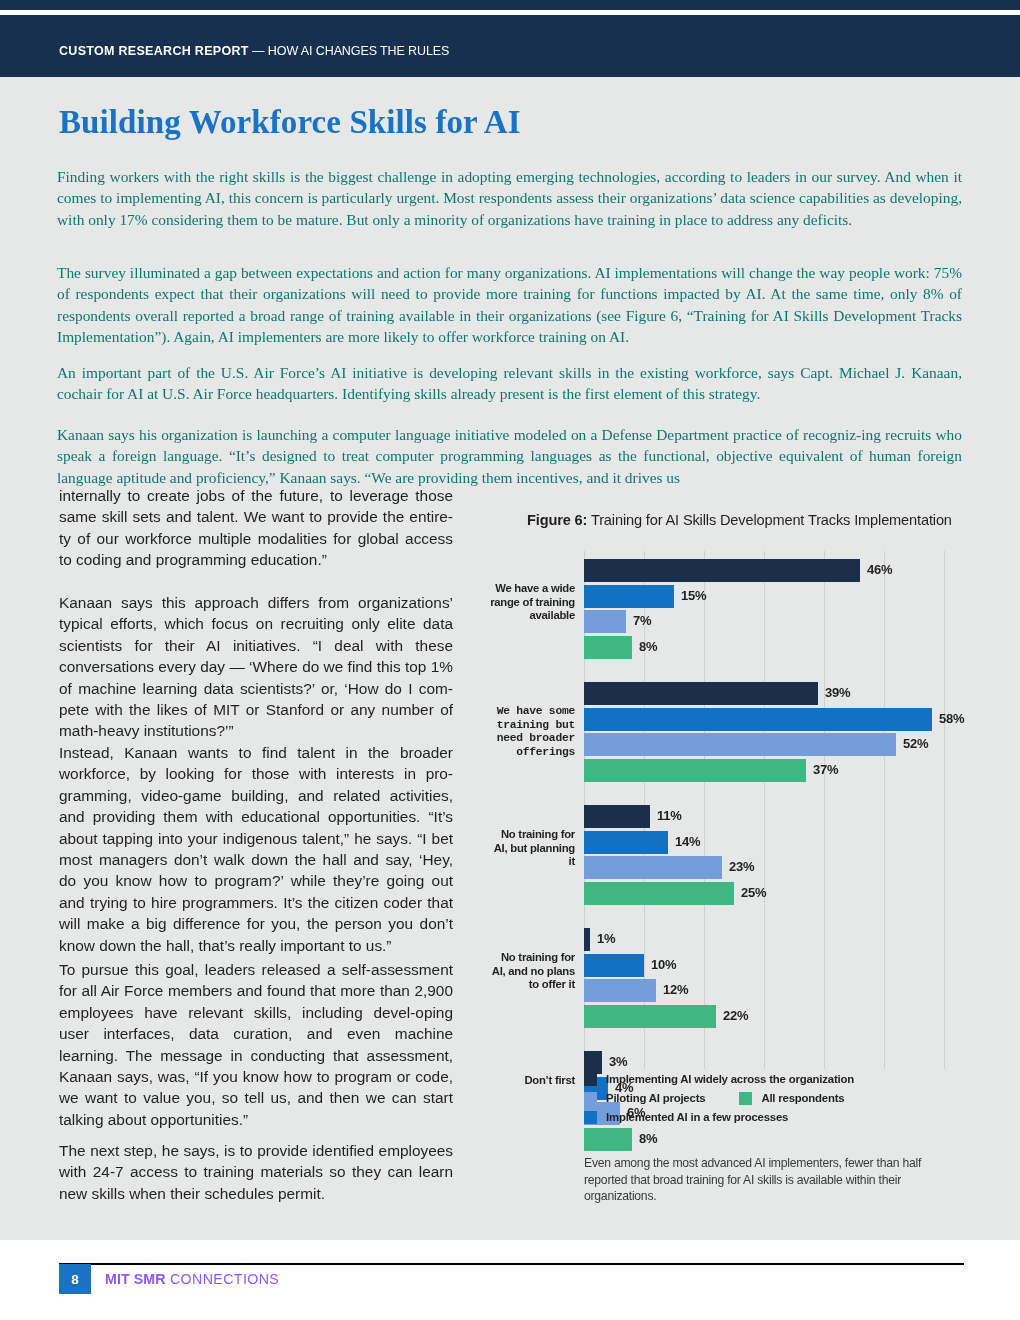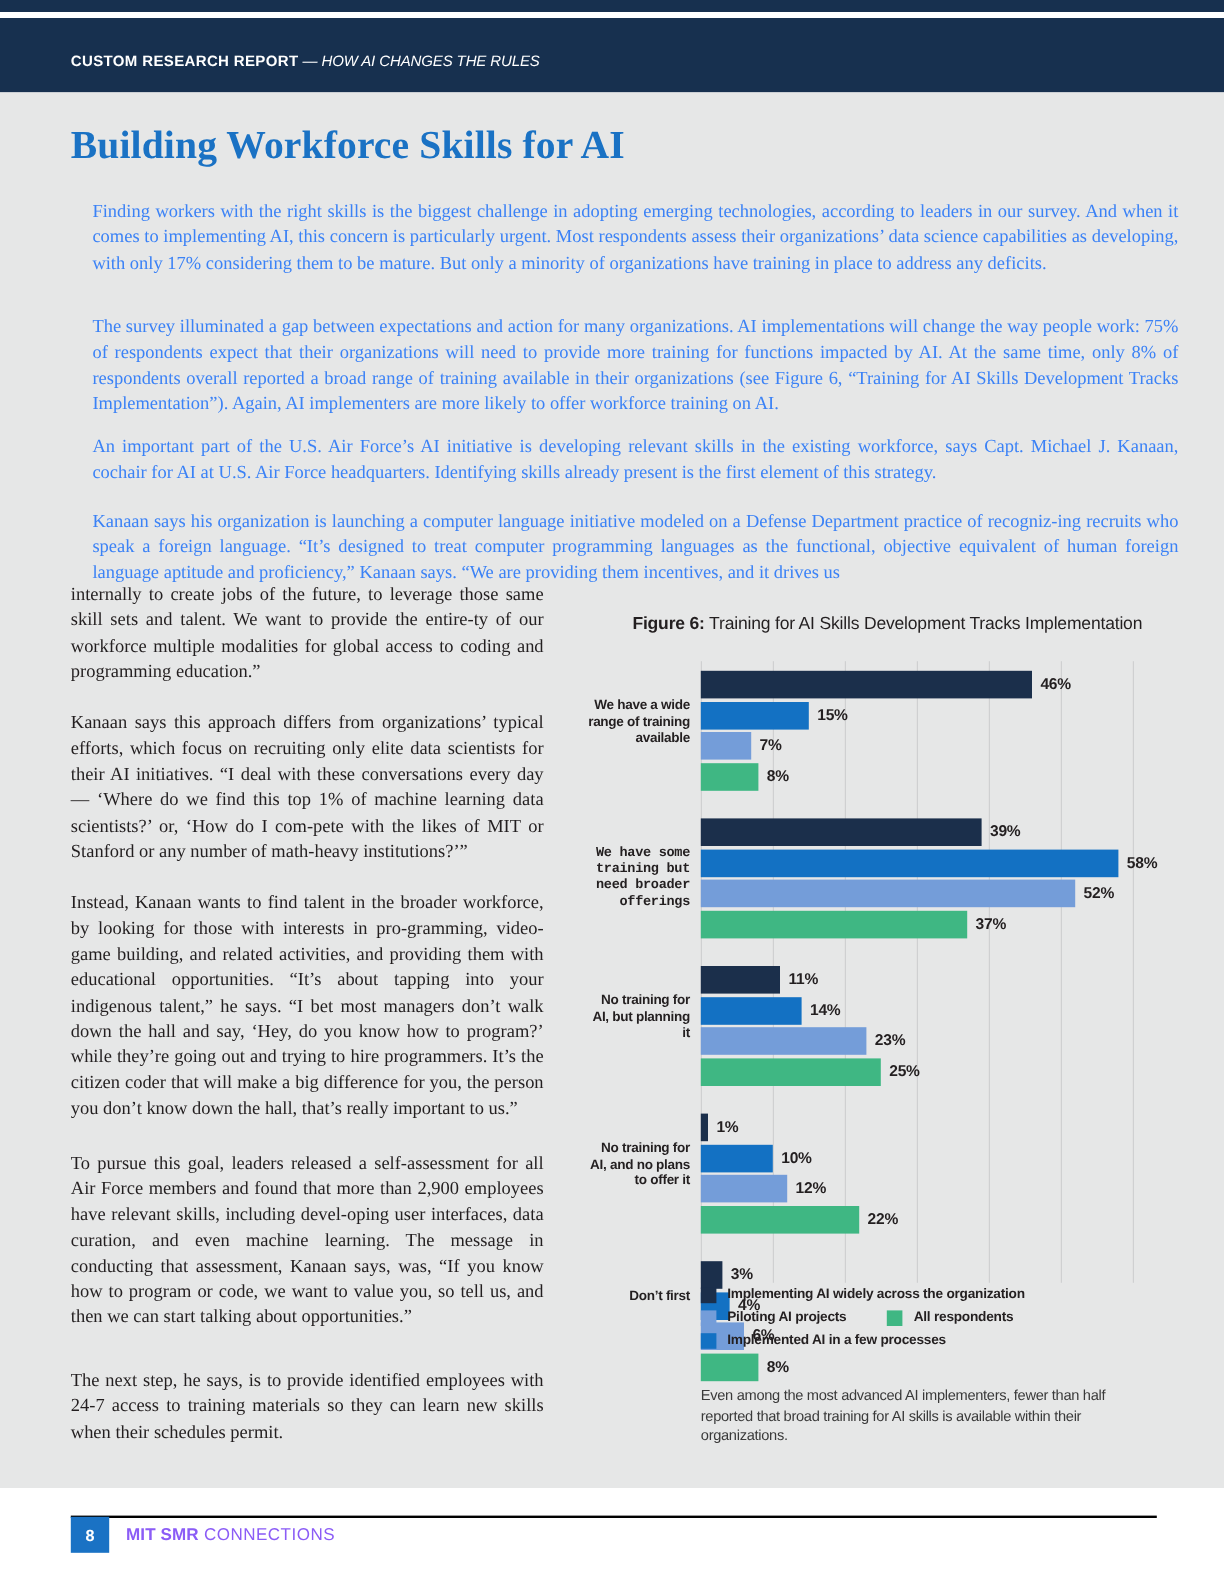--- a/index.html
+++ b/index.html
@@ -44,21 +44,20 @@
     color: #ffffff;
     white-space: nowrap;
   }
   .header-text .strong {
     font-weight: bold;
     letter-spacing: 0.3px;
   }
   .header-text .light {
     font-weight: normal;
     letter-spacing: -0.1px;
-    font-style: italic;
   }
 
   
   .sheet {
     position: absolute;
     top: 77px; left: 0;
     width: 1020px; height: 1163px;
     background: #e6e7e7;
   }
 
@@ -69,33 +68,33 @@
     font-family: "Liberation Serif", serif;
     font-weight: bold;
     font-size: 33px;
     letter-spacing: 0.1px;
     color: #1a72c4;
   }
 
   
   .col-full {
     position: absolute;
-    left: 77px;
+    left: 57px;
     width: 905px;
     font-family: "Liberation Serif", serif;
     font-size: 15.4px;
     line-height: 21.4px;
-    color: #3b82f6;
+    color: #0f766e;
     text-align: justify;
   }
   .col-left {
     position: absolute;
     left: 59px;
     width: 394px;
-    font-family: Liberation Serif, serif;
+    font-family: Liberation Sans, sans-serif;
     font-size: 15.4px;
     line-height: 21.4px;
     color: #231f20;
     text-align: justify;
   }
   .p1 { top: 166px; }
   .p2 { top: 262px; }
   .p3 { top: 362px; }
   .p4 { top: 424px; }
   .p5 { top: 485px; }

